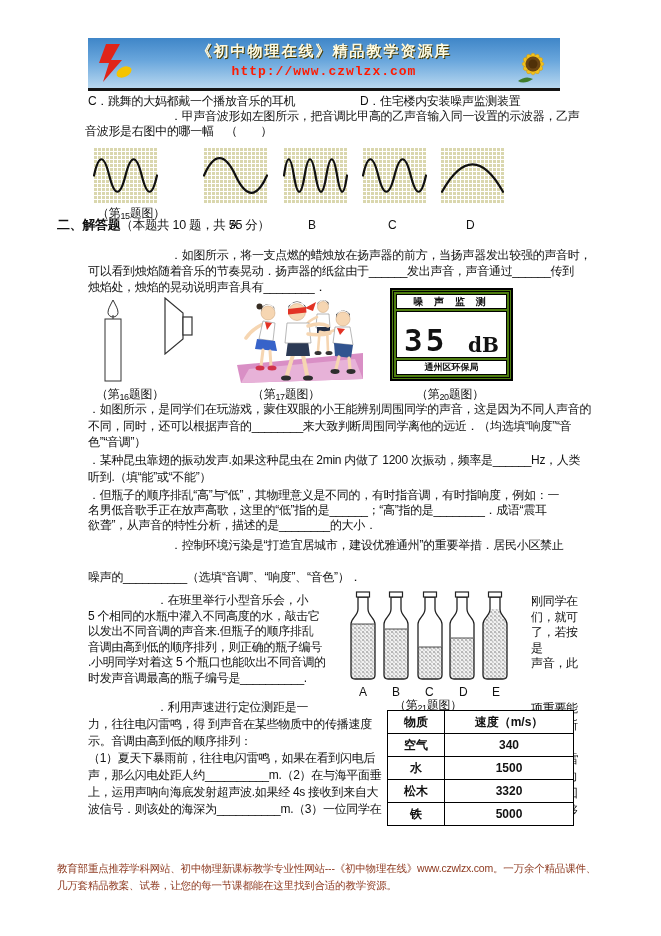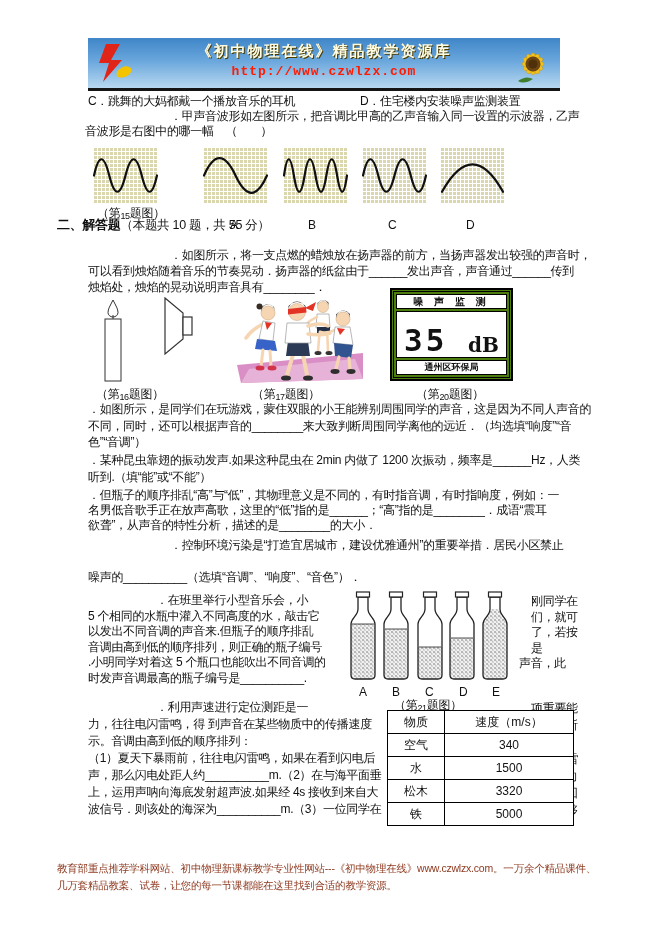--- a/index.html
+++ b/index.html
@@ -41,21 +41,21 @@
          padding:1px 7px 2px 7px;}
   #meter .m-value{font-family:"DejaVu Sans Mono","Liberation Mono",monospace;
          font-weight:bold;font-size:31px;line-height:30px;letter-spacing:3px;}
   #meter .m-unit{font-family:"DejaVu Serif","Liberation Serif",serif;
          font-weight:bold;font-size:20px;line-height:20px;}
   #meter .m-agency{height:15px;font-size:9px;font-weight:bold;text-align:center;line-height:13px;}
   
   #speedtable{position:absolute;left:387px;top:710px;border-collapse:collapse;
         font-size:12px;background:#fff;}
   #speedtable td,#speedtable th{border:1.5px solid #000;text-align:center;
-        font-weight:normal;height:22px;padding:0 2px;}
+        font-weight:bold;height:22px;padding:0 2px;}
   #speedtable .c1{width:52px;}
   #speedtable .c2{width:124px;}
   
   .footer{position:absolute;left:57px;font-size:10.5px;letter-spacing:-0.2px;
         color:#8e3a20;white-space:nowrap;}
   .blabel{position:absolute;top:685px;font-size:12px;}
 </style>
 </head>
 <body>
 
@@ -236,21 +236,21 @@
   <div class="ln" style="left:156px;top:593px">．在班里举行小型音乐会，小</div>
   <div class="ln" style="left:88px;top:609px">5 个相同的水瓶中灌入不同高度的水，敲击它</div>
   <div class="ln" style="left:88px;top:624px">以发出不同音调的声音来.但瓶子的顺序排乱</div>
   <div class="ln" style="left:88px;top:640px">音调由高到低的顺序排列，则正确的瓶子编号</div>
   <div class="ln" style="left:88px;top:655px">.小明同学对着这 5 个瓶口也能吹出不同音调的</div>
   <div class="ln" style="left:88px;top:671px">时发声音调最高的瓶子编号是__________.</div>
   <div class="frag" style="left:531px;top:593px">刚同学在</div>
   <div class="frag" style="left:531px;top:609px">们，就可</div>
   <div class="frag" style="left:531px;top:624px">了，若按</div>
   <div class="frag" style="left:531px;top:640px">是</div>
-  <div class="frag" style="left:519px;top:655px">声音，此</div>
+  <div class="frag" style="left:531px;top:655px">声音，此</div>
 
   <svg class="svgbox" style="left:337px;top:591px" width="186" height="92" viewBox="0 0 186 92">
     <defs>
       <pattern id="stip" width="4" height="4" patternUnits="userSpaceOnUse">
         <rect width="4" height="4" fill="#f2f2f2"></rect>
         <circle cx="1" cy="1" r="0.7" fill="#555"></circle>
         <circle cx="3" cy="3" r="0.6" fill="#7a7a7a"></circle>
         <circle cx="2.2" cy="2" r="0.4" fill="#666"></circle>
       </pattern>
       <path id="bshape" d="M8,6 L8,18 C8,25 1,27 1,33 L1,84 Q1,88 5,88 L21,88 Q25,88 25,84 L25,33 C25,27 18,25 18,18 L18,6 Z"></path>

